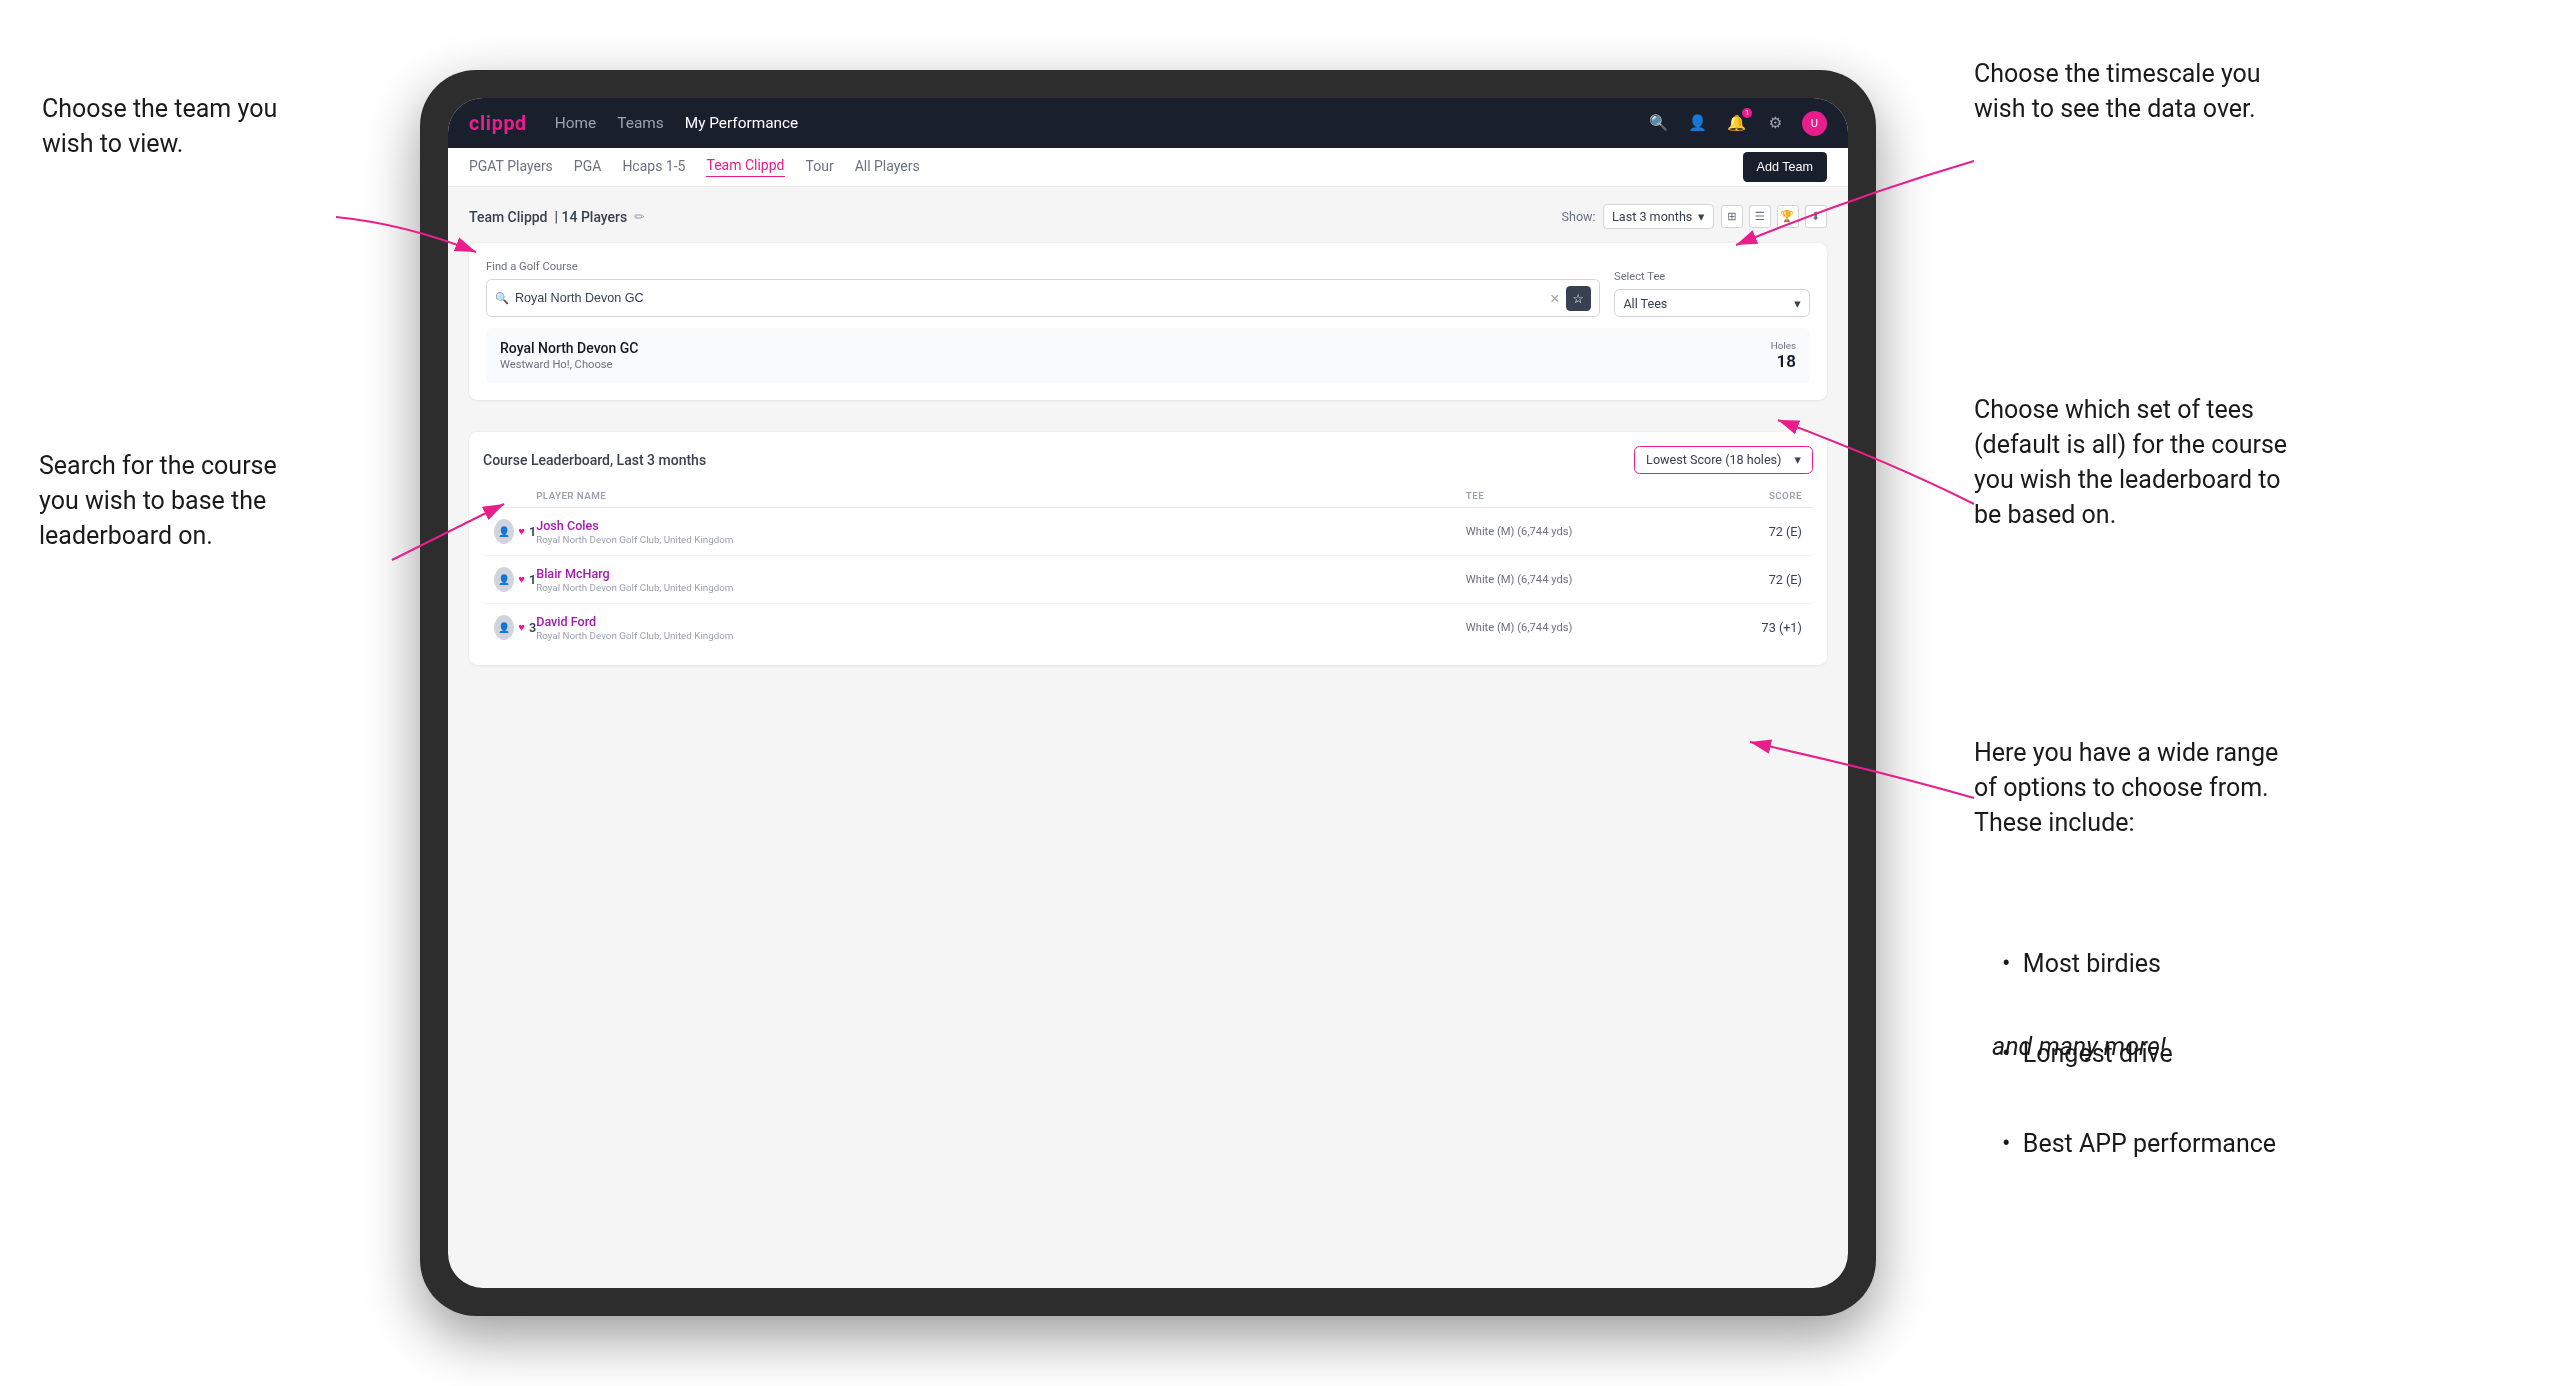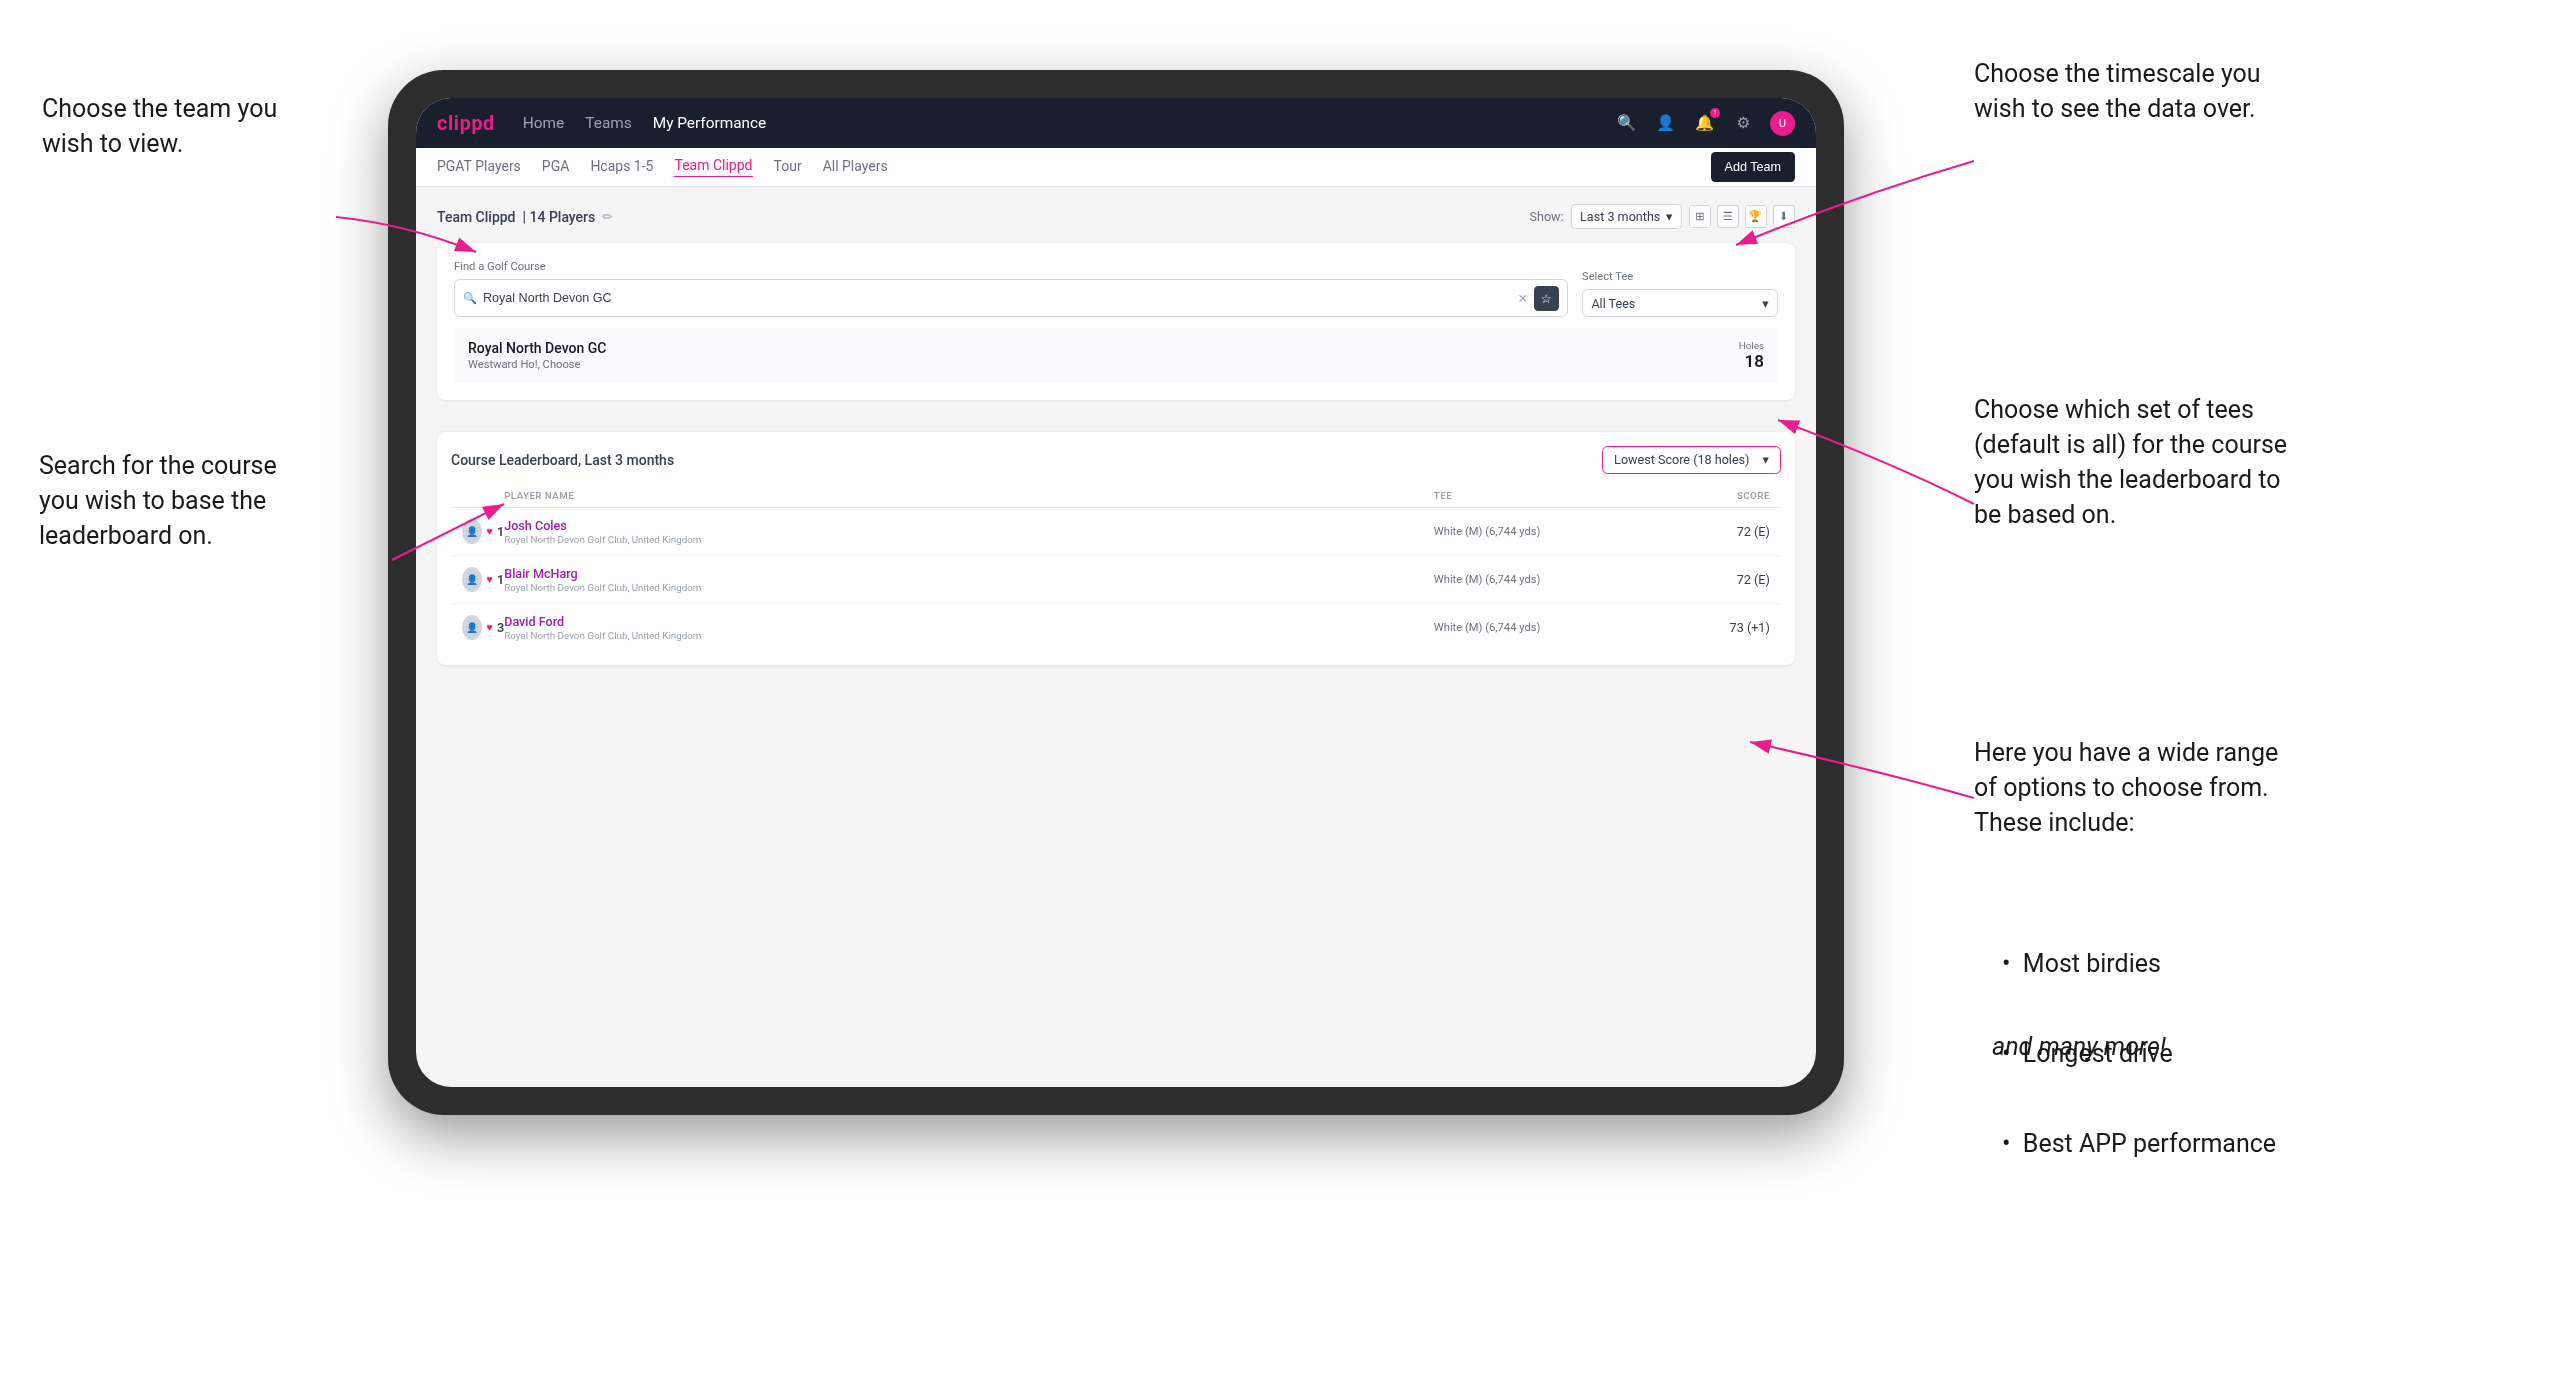--- a/index.html
+++ b/index.html
@@ -17,24 +17,24 @@
       position: absolute;
       font-size: 25px;
       color: #1a1a1a;
       line-height: 1.4;
       font-weight: 400;
     }
 
     
     .tablet-device {
       position: absolute;
-      left: 388px;
+      left: 420px;
       top: 70px;
       width: 1456px;
-      height: 1045px;
+      height: 1246px;
       background: #2d2d2d;
       border-radius: 56px;
       box-shadow: 0 21px 56px rgba(0,0,0,0.4);
     }
 
     .tablet-screen {
       position: absolute;
       left: 28px;
       top: 28px;
       right: 28px;

